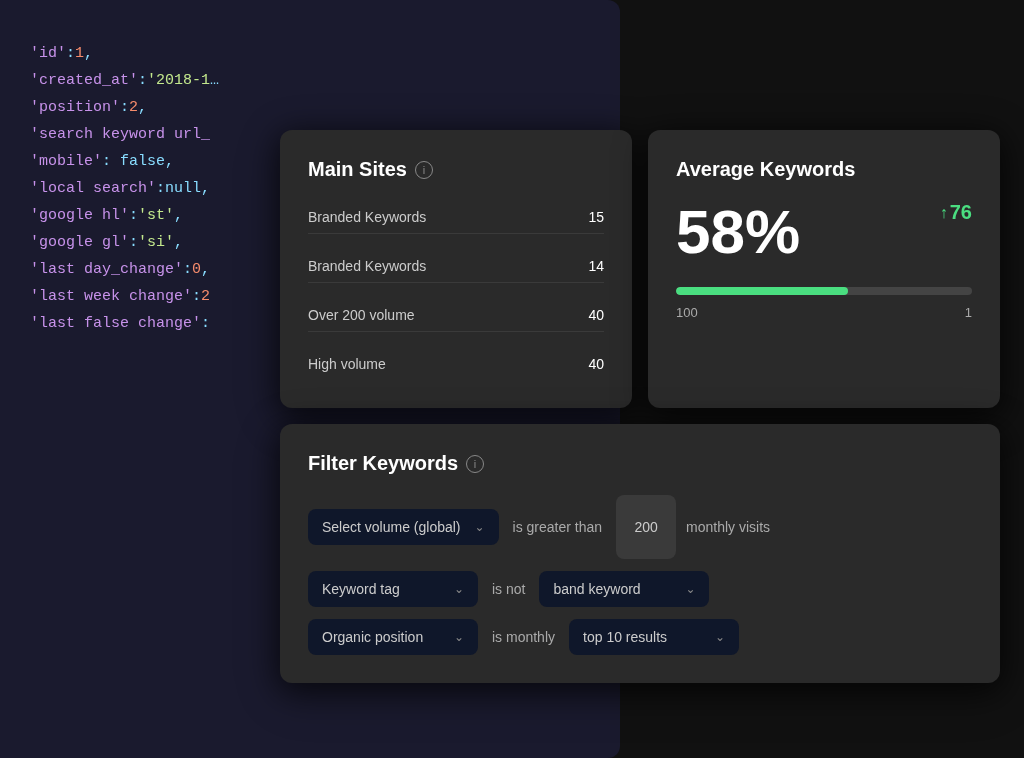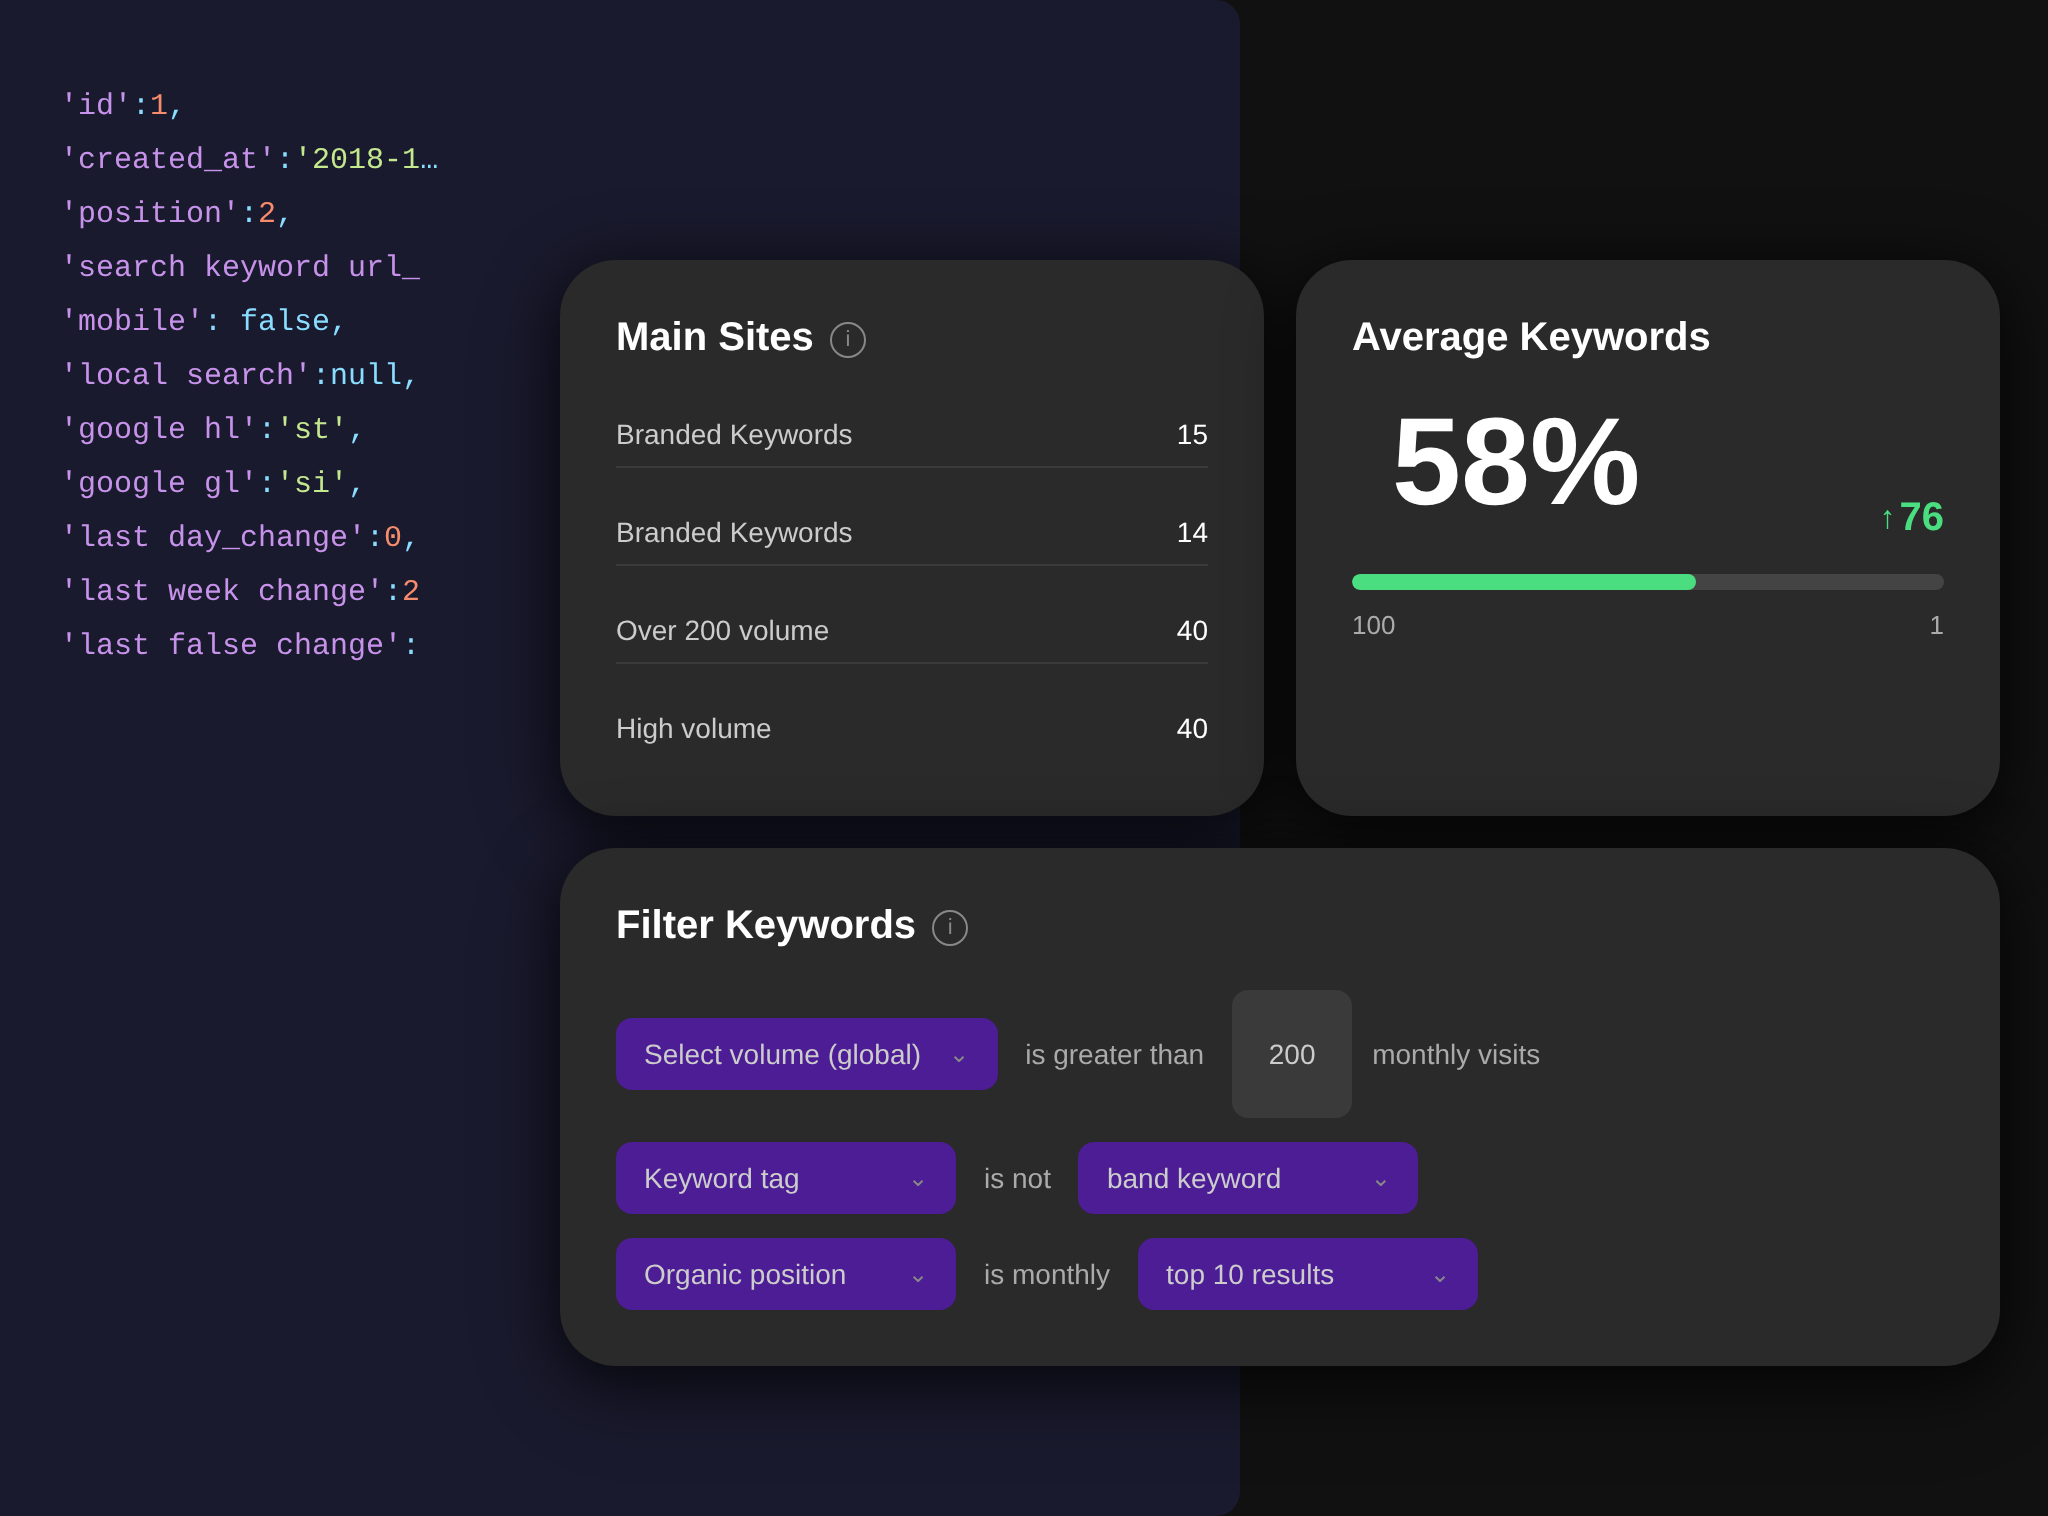--- a/index.html
+++ b/index.html
@@ -52,21 +52,21 @@
     }
 
     .top-row {
       display: flex;
       gap: 16px;
     }
 
     
     .card {
       background: #2a2a2a;
-      border-radius: 28px;
+      border-radius: 12px;
       padding: 28px;
       color: #fff;
     }
 
     .card-main-sites {
       flex: 1;
     }
 
     .card-avg-position {
       flex: 1;
@@ -182,21 +182,21 @@
       gap: 12px;
     }
 
     .filter-row {
       display: flex;
       align-items: center;
       gap: 10px;
     }
 
     .filter-select {
-      background: #4c1d95;
+      background: #0f172a;
       border: none;
       border-radius: 8px;
       padding: 10px 14px;
       color: #ccc;
       font-size: 14px;
       display: flex;
       align-items: center;
       justify-content: space-between;
       cursor: pointer;
       gap: 10px;
@@ -242,23 +242,22 @@
       box-shadow: 0 8px 32px rgba(0,0,0,0.5);
     }
 
     
     .cards-overlay > * {
       filter: drop-shadow(0 4px 16px rgba(0,0,0,0.4));
     }
 
     .avg-header-row {
       display: flex;
-      align-items: flex-end;
+      align-items: flex-start;
       justify-content: space-between;
-      margin-left: 20px;
     }
   </style>
 </head>
 <body>
 
 <div class="code-bg">
   <div class="code-line">
     <span class="key">'id'</span><span class="punc">:</span><span class="val-num">1</span><span class="punc">,</span>
   </div>
   <div class="code-line">

